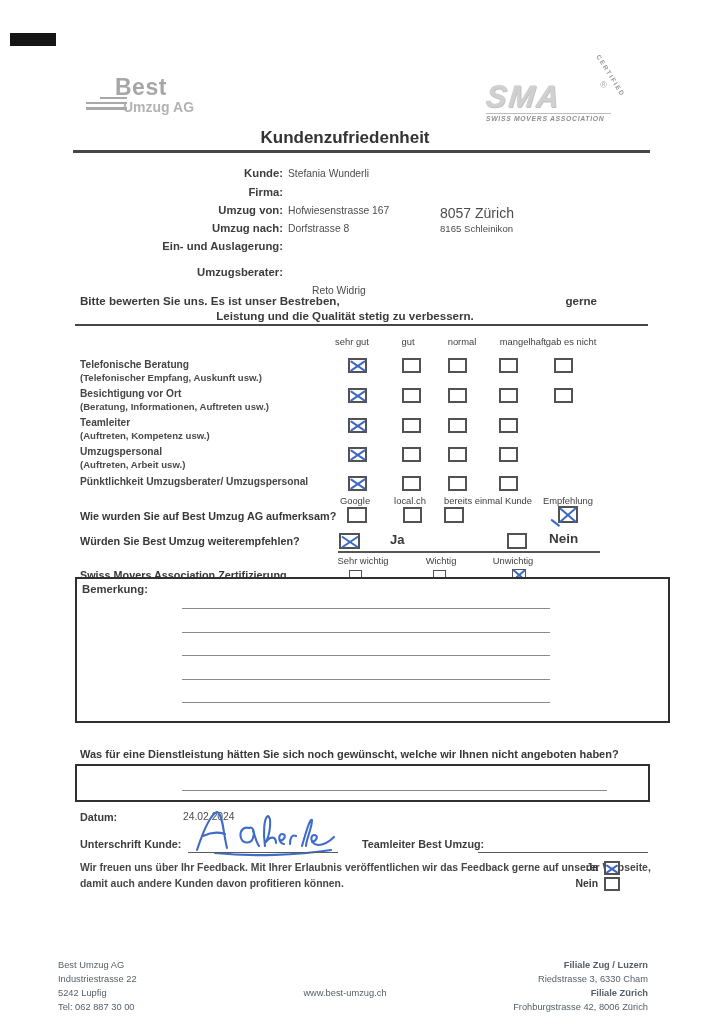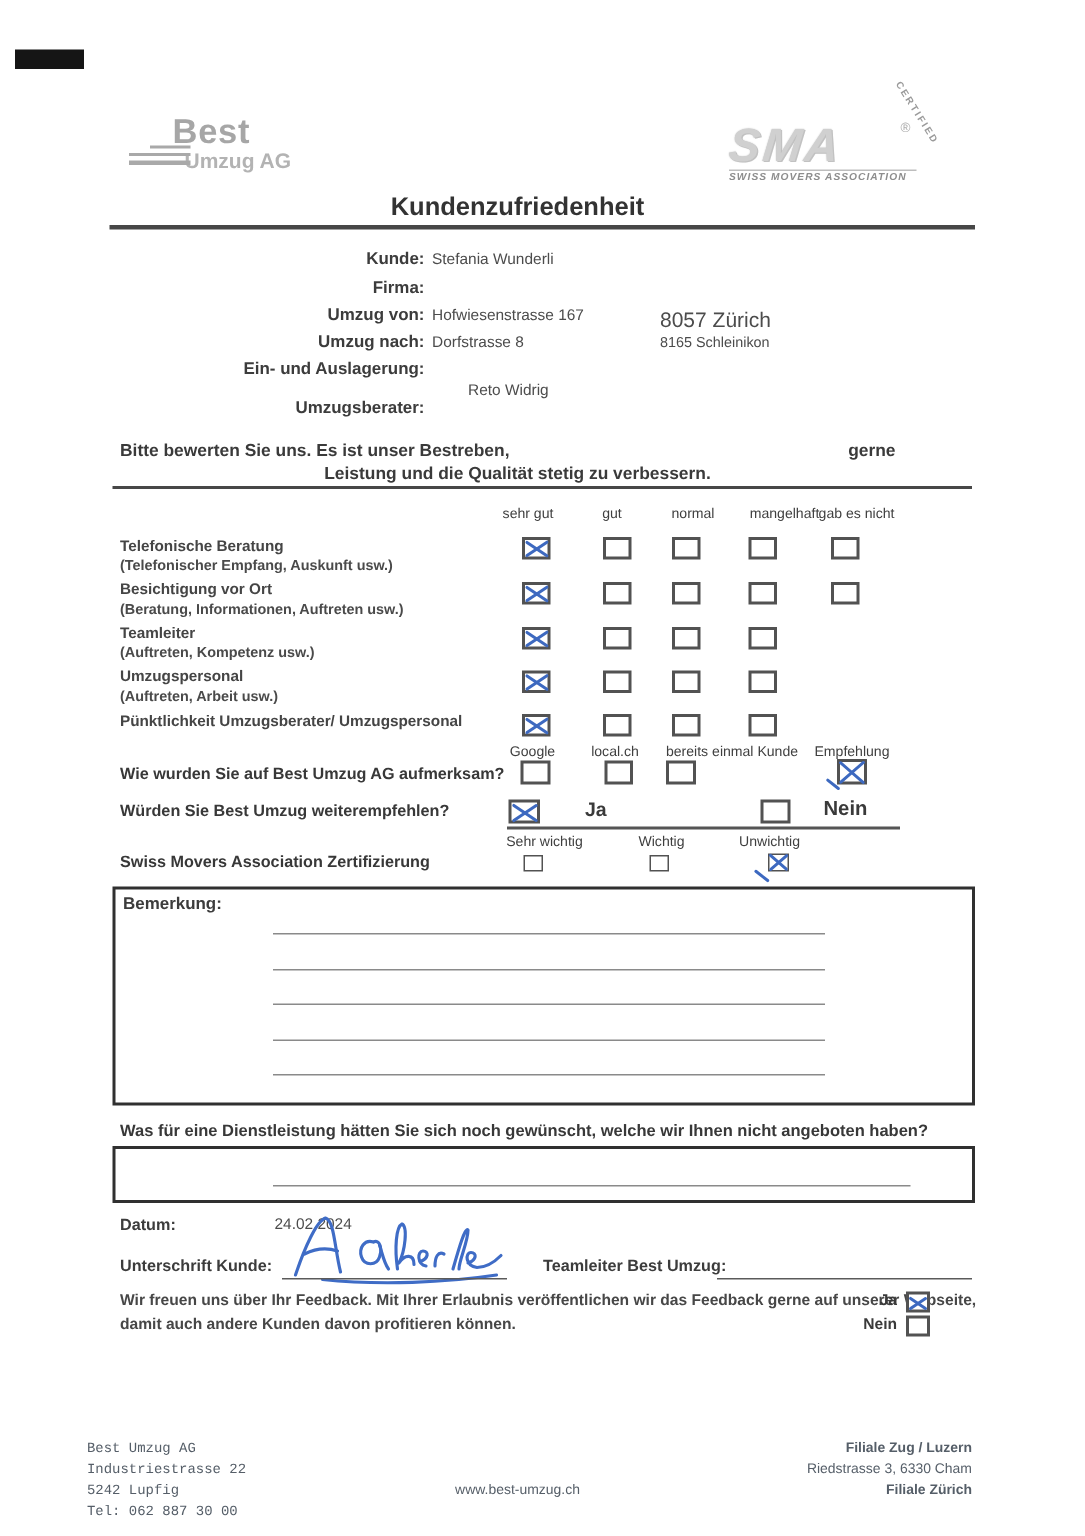--- a/index.html
+++ b/index.html
@@ -73,21 +73,21 @@
   <div class="abs lab" style="left:80px;top:186px;width:203px;text-align:right;">Firma:</div>
   <div class="abs val" style="left:288px;top:187px;"></div>
   <div class="abs lab" style="left:80px;top:204px;width:203px;text-align:right;">Umzug von:</div>
   <div class="abs val" style="left:288px;top:205px;">Hofwiesenstrasse 167</div>
   <div class="abs val" style="left:440px;top:205px;font-size:14px;">8057 Zürich</div>
   <div class="abs lab" style="left:80px;top:222px;width:203px;text-align:right;">Umzug nach:</div>
   <div class="abs val" style="left:288px;top:223px;">Dorfstrasse 8</div>
   <div class="abs val" style="left:440px;top:223px;font-size:9.6px;">8165 Schleinikon</div>
   <div class="abs lab" style="left:80px;top:240px;width:203px;text-align:right;">Ein- und Auslagerung:</div>
   <div class="abs lab" style="left:80px;top:266px;width:203px;text-align:right;">Umzugsberater:</div>
-  <div class="abs val" style="left:288px;top:255px;padding-left:24px;">Reto Widrig</div>
+  <div class="abs val" style="left:288px;top:285px;padding-left:24px;">Reto Widrig</div>
 
   <div class="abs" style="left:80px;top:294px;width:517px;display:flex;justify-content:space-between;font-weight:bold;font-size:11.6px;text-align:center;">
     <span>Bitte bewerten Sie uns. Es ist unser Bestreben,</span>
     <span>gerne</span>
   </div>
   <div class="abs b" style="left:55px;top:309px;width:580px;text-align:center;font-size:11.6px;">Leistung und die Qualität stetig zu verbessern.</div>
   <div class="rule" style="left:75px;top:324px;width:573px;height:2px;"></div>
 
   <div class="abs hdr" style="left:352px;top:336px;">sehr gut</div>
   <div class="abs hdr" style="left:408px;top:336px;">gut</div>
@@ -175,21 +175,21 @@
   <div class="abs hdr" style="left:513px;top:555px;">Unwichtig</div>
   <div class="abs q" style="left:80px;top:569px;">Swiss Movers Association Zertifizierung</div>
   <span class="cb" style="left:349px;top:570px;width:11px;height:9px;border-width:1.8px;"></span>
   <span class="cb" style="left:433px;top:570px;width:11px;height:9px;border-width:1.8px;"></span>
   <span class="cb hand" style="left:512px;top:569px;width:12px;height:10px;border-width:1.8px;">
       <i class="s1"></i>
       <i class="s2"></i>
       <i class="s3" style="left:-90%;top:130%;width:100%;"></i>
     </span>
 
-  <div class="box" style="left:75px;top:591px;width:571px;height:142px;">
+  <div class="box" style="left:75px;top:577px;width:571px;height:142px;padding-left:20px;">
     <div class="lab" style="position:absolute;left:5px;top:4px;">Bemerkung:</div>
     <div class="abs thin" style="left:105px;top:29px;width:368px;"></div>
     <div class="abs thin" style="left:105px;top:53px;width:368px;"></div>
     <div class="abs thin" style="left:105px;top:76px;width:368px;"></div>
     <div class="abs thin" style="left:105px;top:100px;width:368px;"></div>
     <div class="abs thin" style="left:105px;top:123px;width:368px;"></div>
   </div>
 
   <div class="abs q" style="left:80px;top:748px;font-size:11px;">Was für eine Dienstleistung hätten Sie sich noch gewünscht, welche wir Ihnen nicht angeboten haben?</div>
   <div class="box" style="left:75px;top:764px;width:571px;height:34px;">
@@ -220,28 +220,29 @@
   <div class="abs" style="left:80px;top:862px;font-size:10.4px;font-weight:bold;color:#474747;">Wir freuen uns über Ihr Feedback. Mit Ihrer Erlaubnis veröffentlichen wir das Feedback gerne auf unserer Webseite,</div>
   <div class="abs" style="left:80px;top:878px;font-size:10.4px;font-weight:bold;color:#474747;">damit auch andere Kunden davon profitieren können.</div>
   <div class="abs" style="left:560px;top:862px;width:38px;text-align:right;font-size:10.4px;font-weight:bold;">Ja</div>
   <span class="cb checked" style="left:604px;top:861px;width:12px;height:10px;">
       <i class="s1"></i>
       <i class="s2"></i>
     </span>
   <div class="abs" style="left:560px;top:878px;width:38px;text-align:right;font-size:10.4px;font-weight:bold;">Nein</div>
   <span class="cb" style="left:604px;top:877px;width:12px;height:10px;"></span>
 
-  <div class="abs foot" style="left:58px;top:959px;font-family:Liberation Mono, monospace;">
+  <div class="abs foot" style="left:58px;top:959px;">
     <div>Best Umzug AG</div>
     <div>Industriestrasse 22</div>
     <div>5242 Lupfig</div>
     <div>Tel: 062 887 30 00</div>
   </div>
   <div class="abs foot" style="left:55px;top:987px;width:580px;text-align:center;">
     <div>www.best-umzug.ch</div>
   </div>
   <div class="abs foot" style="left:398px;top:959px;width:250px;text-align:right;">
     <div class="b">Filiale Zug / Luzern</div>
     <div>Riedstrasse 3, 6330 Cham</div>
     <div class="b">Filiale Zürich</div>
+    <div>Frohburgstrasse 42, 8006 Zürich</div>
   </div>
 
 </div>
 
 </body></html>

